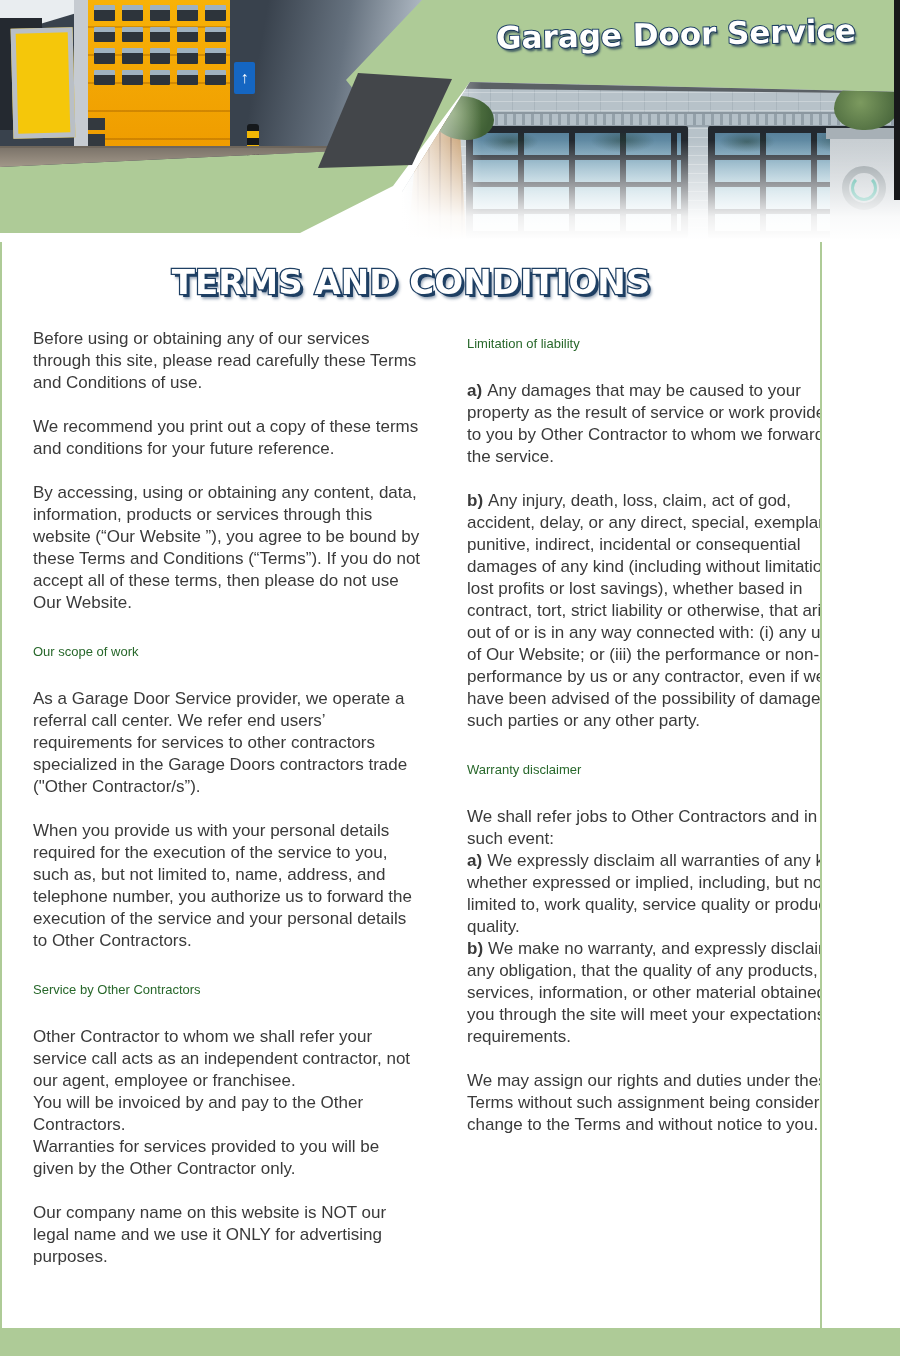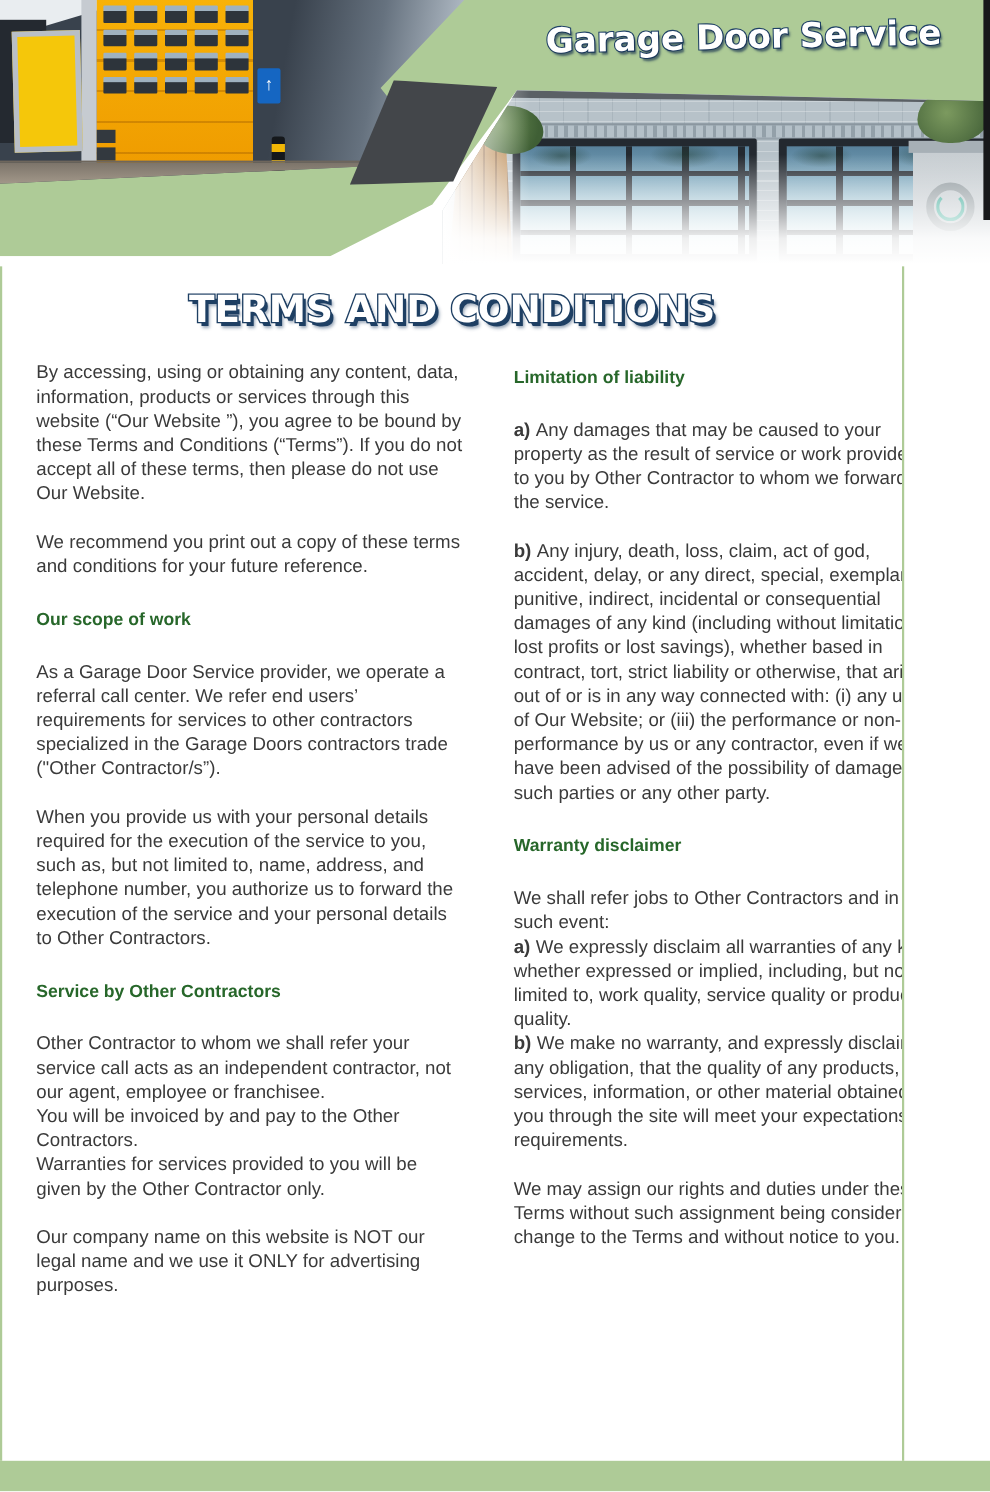--- a/index.html
+++ b/index.html
@@ -87,21 +87,21 @@
   .page-title{margin:20px 0 26px;text-align:center;
     font-family:"DejaVu Sans",sans-serif;font-weight:bold;font-size:34px;color:#fff;
     -webkit-text-stroke:2.5px #1e3f63;paint-order:stroke fill;letter-spacing:0;
     text-shadow:3px 3px 0 #1e3f63,4px 5px 3px rgba(30,63,99,.45);}
   .cols{display:flex;gap:46px;padding:0 31px;}
   .col{font-size:17px;line-height:22px;}
   .col.left{flex:0 0 388px;width:388px;}
   .col.right{flex:0 0 386px;width:386px;}
   .col p{margin:0 0 22px;}
   .col p.tight{margin:0;}
-  .col h2{color:#27672a;font-size:16px;line-height:24px;font-weight:bold;margin:26px 0 24px;}
+  .col h2{color:#27672a;font-size:13px;line-height:24px;font-weight:normal;margin:26px 0 24px;}
   .col.right h2:first-child{margin-top:4px;}
   .item b{font-weight:bold;margin-right:5px;}
 
   .footbar{position:absolute;left:0;bottom:0;width:900px;height:28px;background:#aecb97;}
 </style>
 </head>
 <body>
 
 <div class="page">
 
@@ -169,22 +169,23 @@
     <div class="dark-strip"></div>
     <div class="brand">Garage Door Service</div>
   </header>
 
   <main class="content">
     <h1 class="page-title">TERMS AND CONDITIONS</h1>
 
     <div class="cols">
 
       <section class="col left">
+        <p>Before using or obtaining any of our services through this site, please read carefully these Terms and Conditions of use.</p>
+        <p>We recommend you print out a copy of these terms and conditions for your future reference.</p>
         <p>By accessing, using or obtaining any content, data, information, products or services through this website (“Our Website ”), you agree to be bound by these Terms and Conditions (“Terms”). If you do not accept all of these terms, then please do not use Our Website.</p>
-        <p>We recommend you print out a copy of these terms and conditions for your future reference.</p>
 
         <h2>Our scope of work</h2>
         <p>As a Garage Door Service provider, we operate a referral call center. We refer end users’ requirements for services to other contractors specialized in the Garage Doors contractors trade ("Other Contractor/s”).</p>
 
         <p>When you provide us with your personal details required for the execution of the service to you, such as, but not limited to, name, address, and telephone number, you authorize us to forward the execution of the service and your personal details to Other Contractors.</p>
 
         <h2>Service by Other Contractors</h2>
         <p class="tight">Other Contractor to whom we shall refer your service call acts as an independent contractor, not our agent, employee or franchisee.</p>
         <p class="tight">You will be invoiced by and pay to the Other Contractors.</p>
         <p>Warranties for services provided to you will be given by the Other Contractor only.</p>

